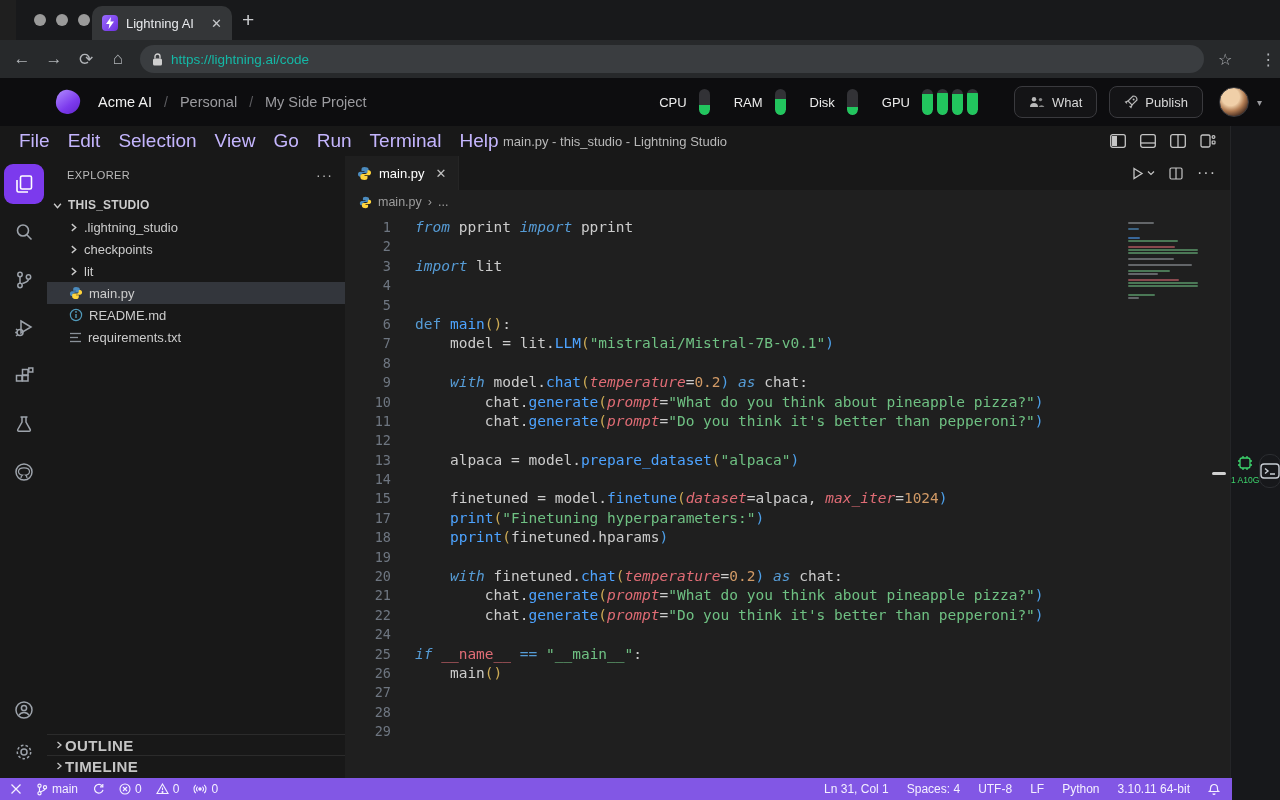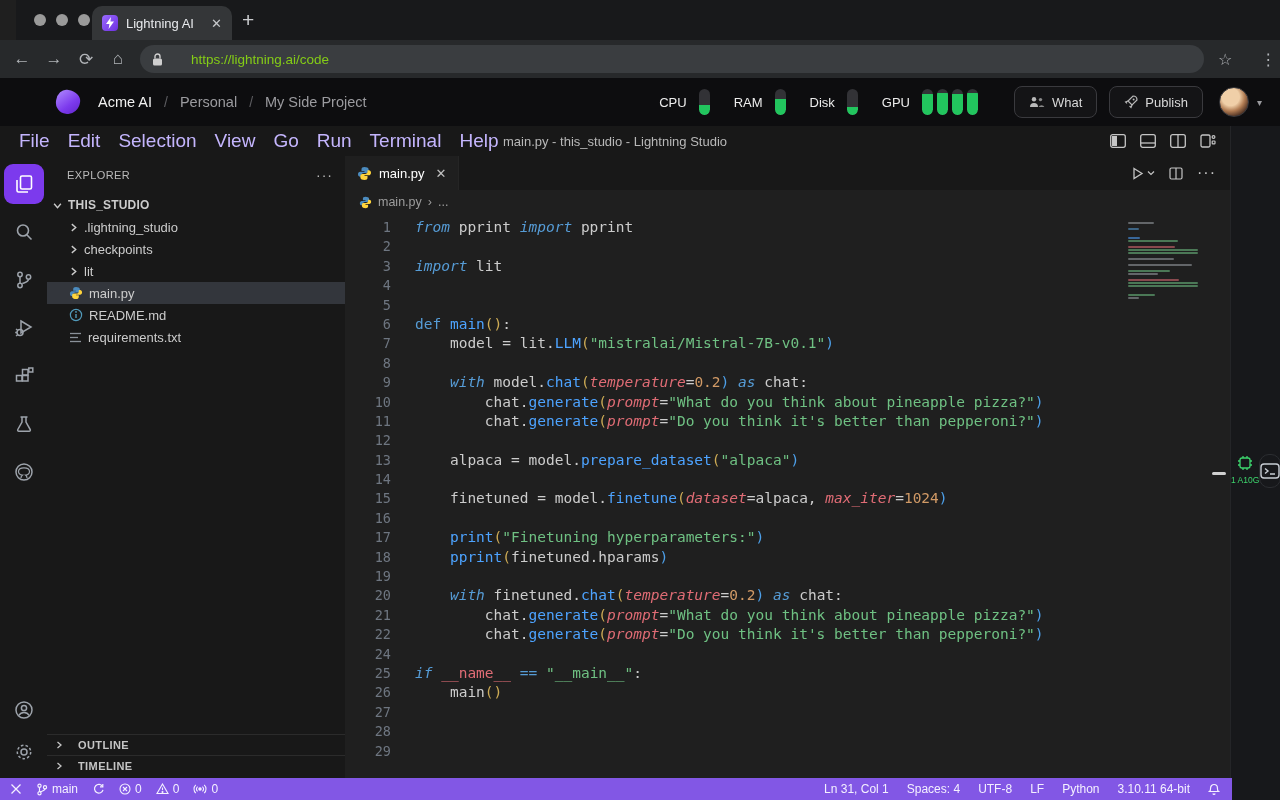--- a/index.html
+++ b/index.html
@@ -11,21 +11,21 @@
   .tabstrip { position:absolute; left:16px; top:0; width:1280px; height:40px; background:#18191b; }
   .traffic { position:absolute; top:14px; width:12px; height:12px; border-radius:50%; background:#9a9a9a; }
   .btab { position:absolute; left:76px; top:6px; width:140px; height:34px; background:#343638; border-radius:10px 10px 0 0; display:flex; align-items:center; padding:0 10px; gap:8px; }
   .btab-title { color:#e8eaed; font-size:13px; white-space:nowrap; flex:1; }
   .btab-close { color:#c7c9cc; font-size:13px; cursor:default; }
   .favicon { width:16px; height:16px; border-radius:4px; background:linear-gradient(135deg,#9a6bff,#6d2fe0); display:flex; align-items:center; justify-content:center; flex:none; }
   .newtab { position:absolute; left:226px; top:8px; color:#c9cbce; font-size:21px; font-weight:300; }
   .urlrow { position:absolute; left:0; top:40px; width:1280px; height:38px; background:#27292b; display:flex; align-items:center; }
   .navic { color:#b2b5b9; font-size:17px; width:32px; text-align:center; flex:none; }
   .urlfield { margin-left:6px; width:1064px; height:28px; background:#3a3d40; border-radius:14px; display:flex; align-items:center; padding:0 12px; gap:8px; }
-  .urltext { color:#84cc16; font-size:13.5px;margin-left:20px; }
+  .urltext { color:#14b8a6; font-size:13.5px; }
   .star { margin-left:14px; color:#b2b5b9; font-size:16px; }
   .kebab { margin-left:28px; color:#b2b5b9; font-size:16px; letter-spacing:0; }
 
   
   .appheader { position:absolute; left:0; top:78px; width:1280px; height:48px; background:#0d0d0f; display:flex; align-items:center; }
   .logo { width:24px; height:24px; margin-left:56px; background:linear-gradient(135deg,#b18cff 0%,#7c3aed 60%,#6025c9 100%); border-radius:42% 58% 50% 50% / 52% 45% 60% 48%; transform:rotate(8deg); flex:none; }
   .crumb { color:#9b9b9f; font-size:14.5px; margin-left:12px; white-space:nowrap; }
   .crumb.brand { color:#f2f2f2; margin-left:18px; }
   .crumb-sep { color:#5d5d61; font-size:14px; margin-left:12px; }
   .hdr-right { margin-left:auto; display:flex; align-items:center; margin-right:18px; }
@@ -54,21 +54,21 @@
 
   .sidebar { position:absolute; left:47px; top:156px; width:298px; height:622px; background:#181818; }
   .sb-header { height:38px; display:flex; align-items:center; padding:0 12px 0 20px; }
   .sb-title { color:#bbbbbb; font-size:11px; letter-spacing:.4px; }
   .sb-dots { margin-left:auto; color:#b9b9b9; font-size:14px; letter-spacing:1px; }
   .tree-row { height:22px; display:flex; align-items:center; color:#cccccc; font-size:13px; gap:6px; }
   .tree-row.selected { background:#33363c; }
   .tree-row .nm { white-space:nowrap; }
   .tree-root .nm { font-weight:bold; font-size:12px; letter-spacing:.2px; }
   .sb-bottom { position:absolute; left:0; bottom:2px; width:298px; }
-  .sb-sec { height:21px; border-top:1px solid #2b2b2b; display:flex; align-items:center; gap:15px; padding-left:8px; color:#c5c5c5; font-size:11px; font-weight:bold; letter-spacing:.4px; }
+  .sb-sec { height:21px; border-top:1px solid #2b2b2b; display:flex; align-items:center; gap:2px; padding-left:8px; color:#c5c5c5; font-size:15px; font-weight:bold; letter-spacing:.4px; }
 
   .editor { position:absolute; left:345px; top:156px; width:885px; height:622px; background:#1f1f1f; }
   .tabbar { height:34px; background:#181818; display:flex; align-items:center; }
   .etab { height:34px; background:#1f1f1f; display:flex; align-items:center; gap:7px; padding:0 12px; border-right:1px solid #252525; }
   .etab-label { color:#ffffff; font-size:13px; }
   .etab-close { color:#c0c0c0; font-size:13px; margin-left:4px; }
   .tab-actions { margin-left:auto; display:flex; align-items:center; gap:14px; margin-right:14px; color:#c5c5c5; }
   .breadcrumb { height:24px; display:flex; align-items:center; gap:6px; padding-left:14px; color:#9d9d9d; font-size:12.5px; }
   .codearea { position:relative; height:564px; overflow:hidden; padding-top:4px; }
   .cl { display:flex; height:19.4px; line-height:19.4px; font-family:"DejaVu Sans Mono", monospace; font-size:14.5px; white-space:pre; }
@@ -419,21 +419,20 @@
           <div class="cl"><span class="gut">6</span><span class="src"><span class="tk-kd">def </span><span class="tk-fn">main</span><span class="tk-pg">()</span><span class="tk-t">:</span></span></div>
           <div class="cl"><span class="gut">7</span><span class="src"><span class="tk-t">    model = lit.</span><span class="tk-fn">LLM</span><span class="tk-pg">(</span><span class="tk-s">"mistralai/Mistral-7B-v0.1"</span><span class="tk-pb">)</span></span></div>
           <div class="cl"><span class="gut">8</span><span class="src"></span></div>
           <div class="cl"><span class="gut">9</span><span class="src"><span class="tk-t">    </span><span class="tk-k">with</span><span class="tk-t"> model.</span><span class="tk-fn">chat</span><span class="tk-pg">(</span><span class="tk-p">temperature</span><span class="tk-t">=</span><span class="tk-n">0.2</span><span class="tk-pb">)</span><span class="tk-t"> </span><span class="tk-k">as</span><span class="tk-t"> chat:</span></span></div>
           <div class="cl"><span class="gut">10</span><span class="src"><span class="tk-t">        chat.</span><span class="tk-fn">generate</span><span class="tk-pg">(</span><span class="tk-p">prompt</span><span class="tk-t">=</span><span class="tk-s">"What do you think about pineapple pizza?"</span><span class="tk-pb">)</span></span></div>
           <div class="cl"><span class="gut">11</span><span class="src"><span class="tk-t">        chat.</span><span class="tk-fn">generate</span><span class="tk-pg">(</span><span class="tk-p">prompt</span><span class="tk-t">=</span><span class="tk-s">"Do you think it's better than pepperoni?"</span><span class="tk-pb">)</span></span></div>
           <div class="cl"><span class="gut">12</span><span class="src"></span></div>
           <div class="cl"><span class="gut">13</span><span class="src"><span class="tk-t">    alpaca = model.</span><span class="tk-fn">prepare_dataset</span><span class="tk-pg">(</span><span class="tk-s">"alpaca"</span><span class="tk-pb">)</span></span></div>
           <div class="cl"><span class="gut">14</span><span class="src"></span></div>
           <div class="cl"><span class="gut">15</span><span class="src"><span class="tk-t">    finetuned = model.</span><span class="tk-fn">finetune</span><span class="tk-pg">(</span><span class="tk-p">dataset</span><span class="tk-t">=alpaca, </span><span class="tk-p">max_iter</span><span class="tk-t">=</span><span class="tk-n">1024</span><span class="tk-pb">)</span></span></div>
-          <div class="cl"><span class="gut">16</span><span class="src"></span></div>
           <div class="cl"><span class="gut">17</span><span class="src"><span class="tk-t">    </span><span class="tk-fn">print</span><span class="tk-pg">(</span><span class="tk-s">"Finetuning hyperparameters:"</span><span class="tk-pb">)</span></span></div>
           <div class="cl"><span class="gut">18</span><span class="src"><span class="tk-t">    </span><span class="tk-fn">pprint</span><span class="tk-pg">(</span><span class="tk-t">finetuned.hparams</span><span class="tk-pb">)</span></span></div>
           <div class="cl"><span class="gut">19</span><span class="src"></span></div>
           <div class="cl"><span class="gut">20</span><span class="src"><span class="tk-t">    </span><span class="tk-k">with</span><span class="tk-t"> finetuned.</span><span class="tk-fn">chat</span><span class="tk-pg">(</span><span class="tk-p">temperature</span><span class="tk-t">=</span><span class="tk-n">0.2</span><span class="tk-pb">)</span><span class="tk-t"> </span><span class="tk-k">as</span><span class="tk-t"> chat:</span></span></div>
           <div class="cl"><span class="gut">21</span><span class="src"><span class="tk-t">        chat.</span><span class="tk-fn">generate</span><span class="tk-pg">(</span><span class="tk-p">prompt</span><span class="tk-t">=</span><span class="tk-s">"What do you think about pineapple pizza?"</span><span class="tk-pb">)</span></span></div>
           <div class="cl"><span class="gut">22</span><span class="src"><span class="tk-t">        chat.</span><span class="tk-fn">generate</span><span class="tk-pg">(</span><span class="tk-p">prompt</span><span class="tk-t">=</span><span class="tk-s">"Do you think it's better than pepperoni?"</span><span class="tk-pb">)</span></span></div>
           <div class="cl"><span class="gut">24</span><span class="src"></span></div>
           <div class="cl"><span class="gut">25</span><span class="src"><span class="tk-k">if</span><span class="tk-t"> </span><span class="tk-d">__name__</span><span class="tk-t"> </span><span class="tk-op">==</span><span class="tk-t"> </span><span class="tk-s">"__main__"</span><span class="tk-t">:</span></span></div>
           <div class="cl"><span class="gut">26</span><span class="src"><span class="tk-t">    main</span><span class="tk-pg">()</span></span></div>
           <div class="cl"><span class="gut">27</span><span class="src"></span></div>

